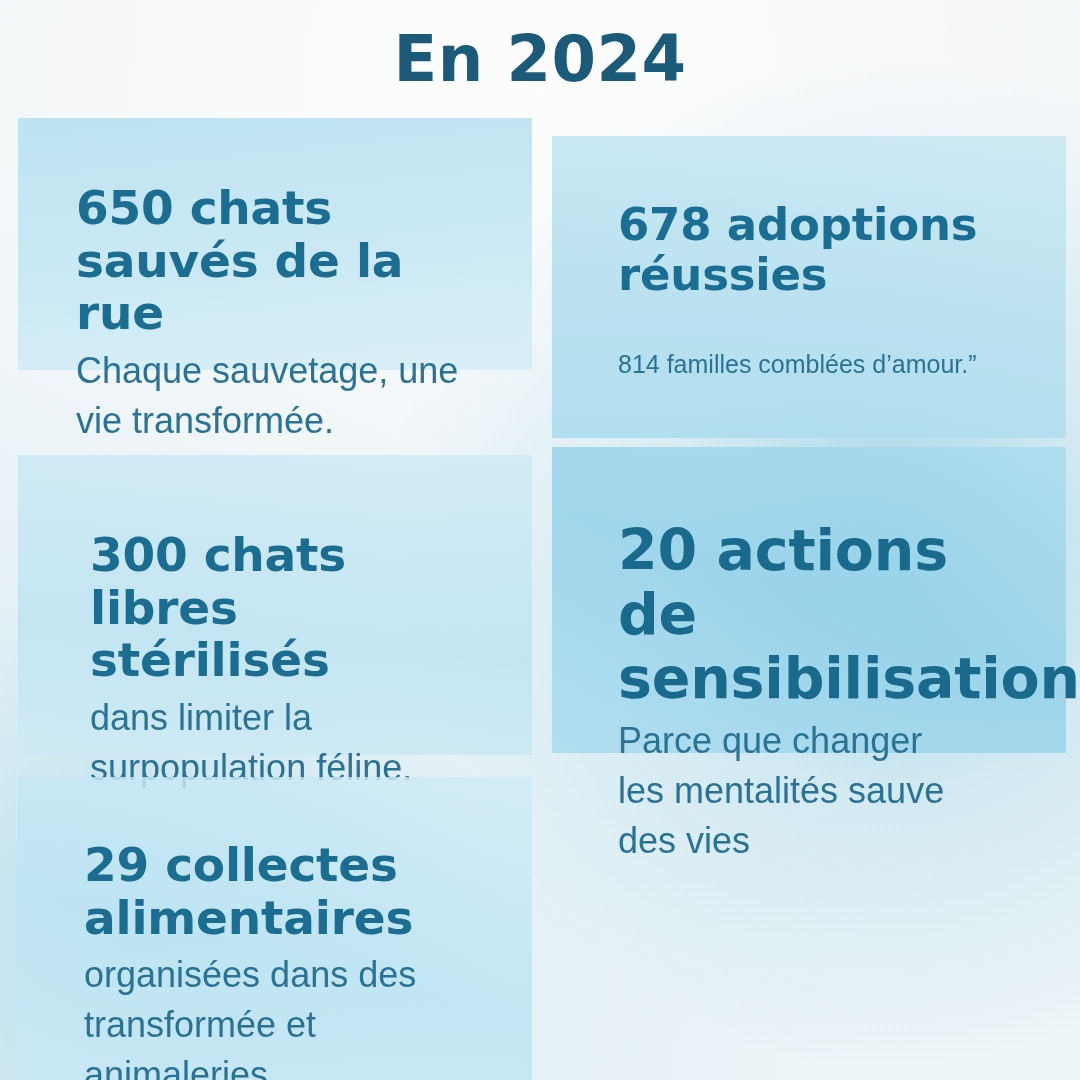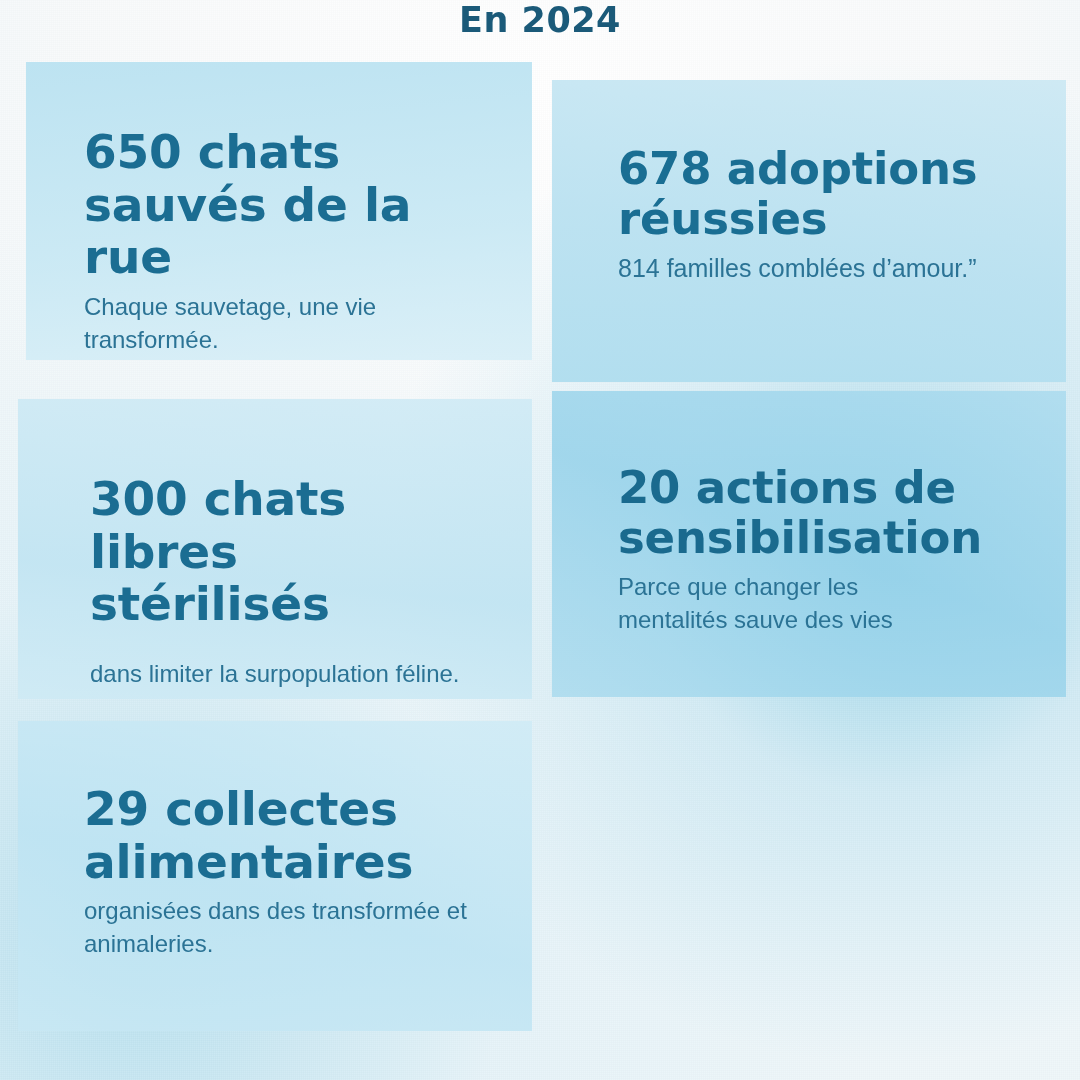--- a/index.html
+++ b/index.html
@@ -34,21 +34,22 @@
     background-image:
       repeating-linear-gradient(0deg, rgba(255,255,255,0.05) 0 1px, rgba(0,0,0,0.012) 1px 2px),
       repeating-linear-gradient(90deg, rgba(255,255,255,0.04) 0 1px, rgba(0,0,0,0.010) 1px 2px);
     opacity: .75;
   }
 
   .title {
     position: relative;
     z-index: 3;
     text-align: center;
-    font-size: 35px;
+    padding-top: 22px;
+    font-size: 64px;
     font-weight: 800;
     letter-spacing: 0.5px;
     color: #1b5a79;
     font-family: "DejaVu Sans", sans-serif;
   }
 
   .grid {
     position: relative;
     z-index: 2;
     margin-top: 22px;
@@ -64,23 +65,23 @@
   .card {
     position: relative;
     box-sizing: border-box;
     padding: 64px 40px 30px 58px;
     display: flex;
     flex-direction: column;
     justify-content: flex-start;
   }
 
   
-  .card.c0 { background: linear-gradient(175deg, rgba(186,226,241,0.95) 0%, rgba(199,232,244,0.9) 60%, rgba(214,238,247,0.85) 100%); height: 298px; margin-left: 8px; }
-  .card.c1 { background: linear-gradient(190deg, rgba(200,231,243,0.85) 0%, rgba(183,224,240,0.9) 55%, rgba(172,220,238,0.9) 100%); height: 302px; margin-top: 18px; }
-  .card.c2 { background: linear-gradient(185deg, rgba(206,234,245,0.85) 0%, rgba(192,228,242,0.9) 60%, rgba(205,234,245,0.8) 100%); height: 300px; margin-top: 14px; gap: 20px; }
+  .card.c0 { background: linear-gradient(175deg, rgba(186,226,241,0.95) 0%, rgba(199,232,244,0.9) 60%, rgba(214,238,247,0.85) 100%); height: 252px; }
+  .card.c1 { background: linear-gradient(190deg, rgba(200,231,243,0.85) 0%, rgba(183,224,240,0.9) 55%, rgba(172,220,238,0.9) 100%); height: 302px; margin-top: 18px; gap: 40px; }
+  .card.c2 { background: linear-gradient(185deg, rgba(206,234,245,0.85) 0%, rgba(192,228,242,0.9) 60%, rgba(205,234,245,0.8) 100%); height: 300px; margin-top: 14px; }
   .card.c3 { background: linear-gradient(200deg, rgba(168,218,238,0.80) 0%, rgba(150,210,234,0.85) 50%, rgba(163,216,237,0.75) 100%); height: 306px; margin-top: 6px; }
   .card.c4 { background: linear-gradient(175deg, rgba(214,238,247,0.85) 0%, rgba(200,232,244,0.92) 55%, rgba(210,236,246,0.85) 100%); height: 302px; margin-top: 12px; }
   .card.c5 { background: linear-gradient(195deg, rgba(206,235,246,0.80) 0%, rgba(190,228,243,0.88) 55%, rgba(200,232,244,0.80) 100%); height: 310px; margin-top: 8px; }
 
   .card.c1 { padding-left: 66px; }
   .card.c2 { padding-left: 72px; padding-top: 74px; }
   .card.c3 { padding-left: 66px; padding-top: 72px; }
   .card.c4 { padding-left: 72px; padding-top: 66px; }
   .card.c5 { padding-left: 66px; padding-top: 62px; }
 
@@ -88,27 +89,27 @@
     font-family: "DejaVu Sans", sans-serif;
     font-weight: 800;
     color: #1b6d92;
     font-size: 47px;
     line-height: 1.12;
     letter-spacing: -0.2px;
     margin: 0 0 6px 0;
     max-width: 430px;
   }
   .card.c1 .stat-headline { font-size: 45px; color: #1a6e93; }
-  .card.c3 .stat-headline { font-size: 45px; color: #1a6a8e; }
+  .card.c3 .stat-headline { font-size: 57px; color: #1a6a8e; }
 
   .stat-desc {
     font-family: "Liberation Sans", sans-serif;
     font-weight: 400;
     color: #2b7395;
-    font-size: 24px;
+    font-size: 36px;
     line-height: 1.38;
     max-width: 410px;
     margin: 0;
   }
   .card.c1 .stat-desc { font-size: 25px; }
   .card.c3 .stat-desc { max-width: 330px; }
 </style>
 </head>
 <body>
 

